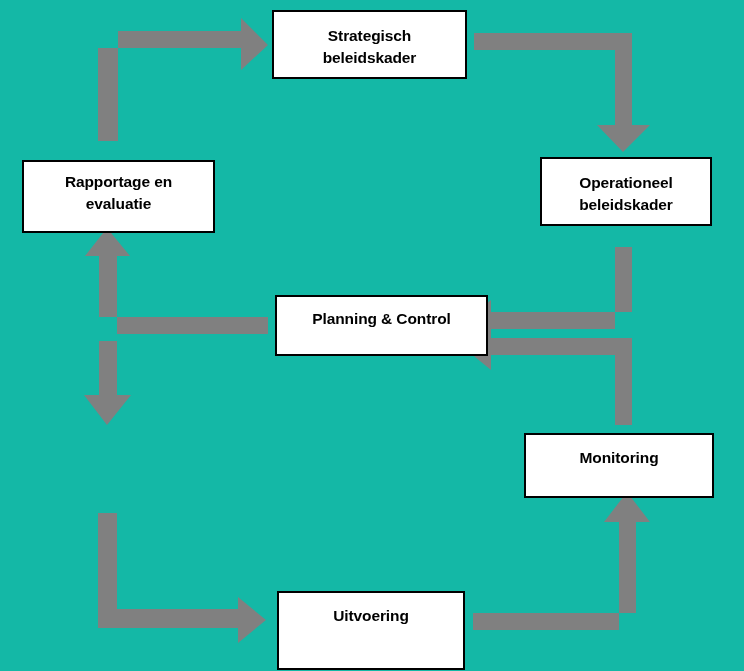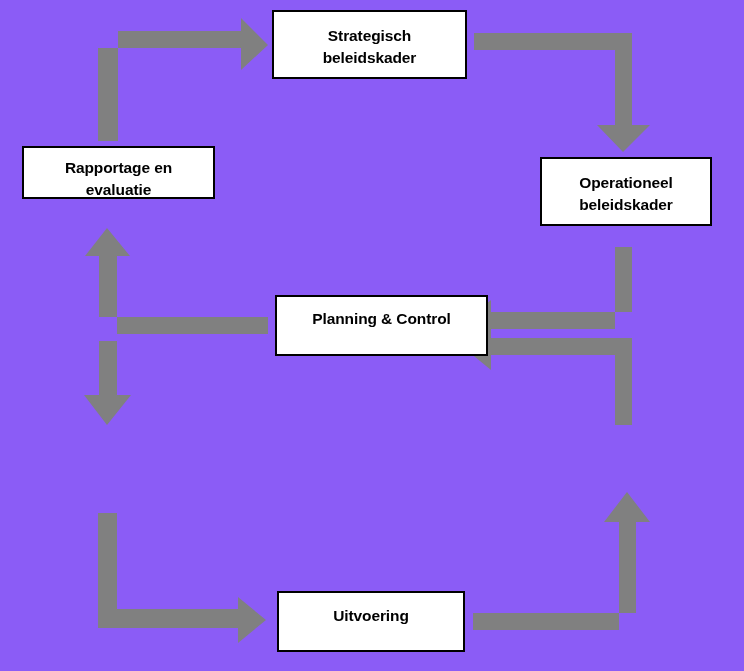--- a/index.html
+++ b/index.html
@@ -7,21 +7,21 @@
     padding: 0;
     background: #ffffff;
   }
   body {
     font-family: "Liberation Sans", sans-serif;
   }
   #diagram-root {
     position: relative;
     width: 744px;
     height: 671px;
-    background: #8b5cf6;
+    background: #14b8a6;
     overflow: hidden;
   }
   #arrow-layer {
     position: absolute;
     left: 0;
     top: 0;
     width: 744px;
     height: 671px;
   }
   .node-box {
@@ -48,23 +48,23 @@
   .label-left {
     text-align: left;
     padding-left: 12px;
   }
 
   
   #node-strategisch     { left: 272px; top: 10px;  width: 195px; height: 69px; }
   #node-operationeel    { left: 540px; top: 157px; width: 172px; height: 69px; }
   #node-planning        { left: 275px; top: 295px; width: 213px; height: 61px; }
   #node-monitoring      { left: 524px; top: 433px; width: 190px; height: 65px; }
-  #node-uitvoering      { left: 277px; top: 591px; width: 188px; height: 61px; }
+  #node-uitvoering      { left: 277px; top: 591px; width: 188px; height: 79px; }
   #node-voorbereiding   { left: 44px;  top: 432px; width: 188px; height: 66px; }
-  #node-rapportage      { left: 22px;  top: 146px; width: 193px; height: 53px; padding-left: 24px; }
+  #node-rapportage      { left: 22px;  top: 160px; width: 193px; height: 73px; padding-left: 24px; }
 
   #node-strategisch .node-label    { top: 13px; font-size: 15.5px; }
   #node-operationeel .node-label   { top: 13px; font-size: 15.5px; }
   #node-planning .node-label       { top: 11px; font-size: 15.5px; }
   #node-monitoring .node-label     { top: 12px; font-size: 15.5px; }
   #node-uitvoering .node-label     { top: 12px; font-size: 15.5px; }
   #node-voorbereiding .node-label  { top: 13px; font-size: 15.5px; }
   #node-rapportage .node-label     { top: 9px;  font-size: 15.5px; }
 </style>
 </head>
@@ -114,20 +114,23 @@
 
   <div class="node-box" id="node-operationeel">
     <div class="node-label label-center">Operationeel
 beleidskader</div>
   </div>
 
   <div class="node-box" id="node-planning">
     <div class="node-label label-center">Planning &amp; Control</div>
   </div>
 
+  <div class="node-box" id="node-monitoring">
+    <div class="node-label label-center">Monitoring</div>
+  </div>
 
   <div class="node-box" id="node-uitvoering">
     <div class="node-label label-center">Uitvoering</div>
   </div>
 
 
   <div class="node-box" id="node-rapportage">
     <div class="node-label label-center">Rapportage en
 evaluatie</div>
   </div>

